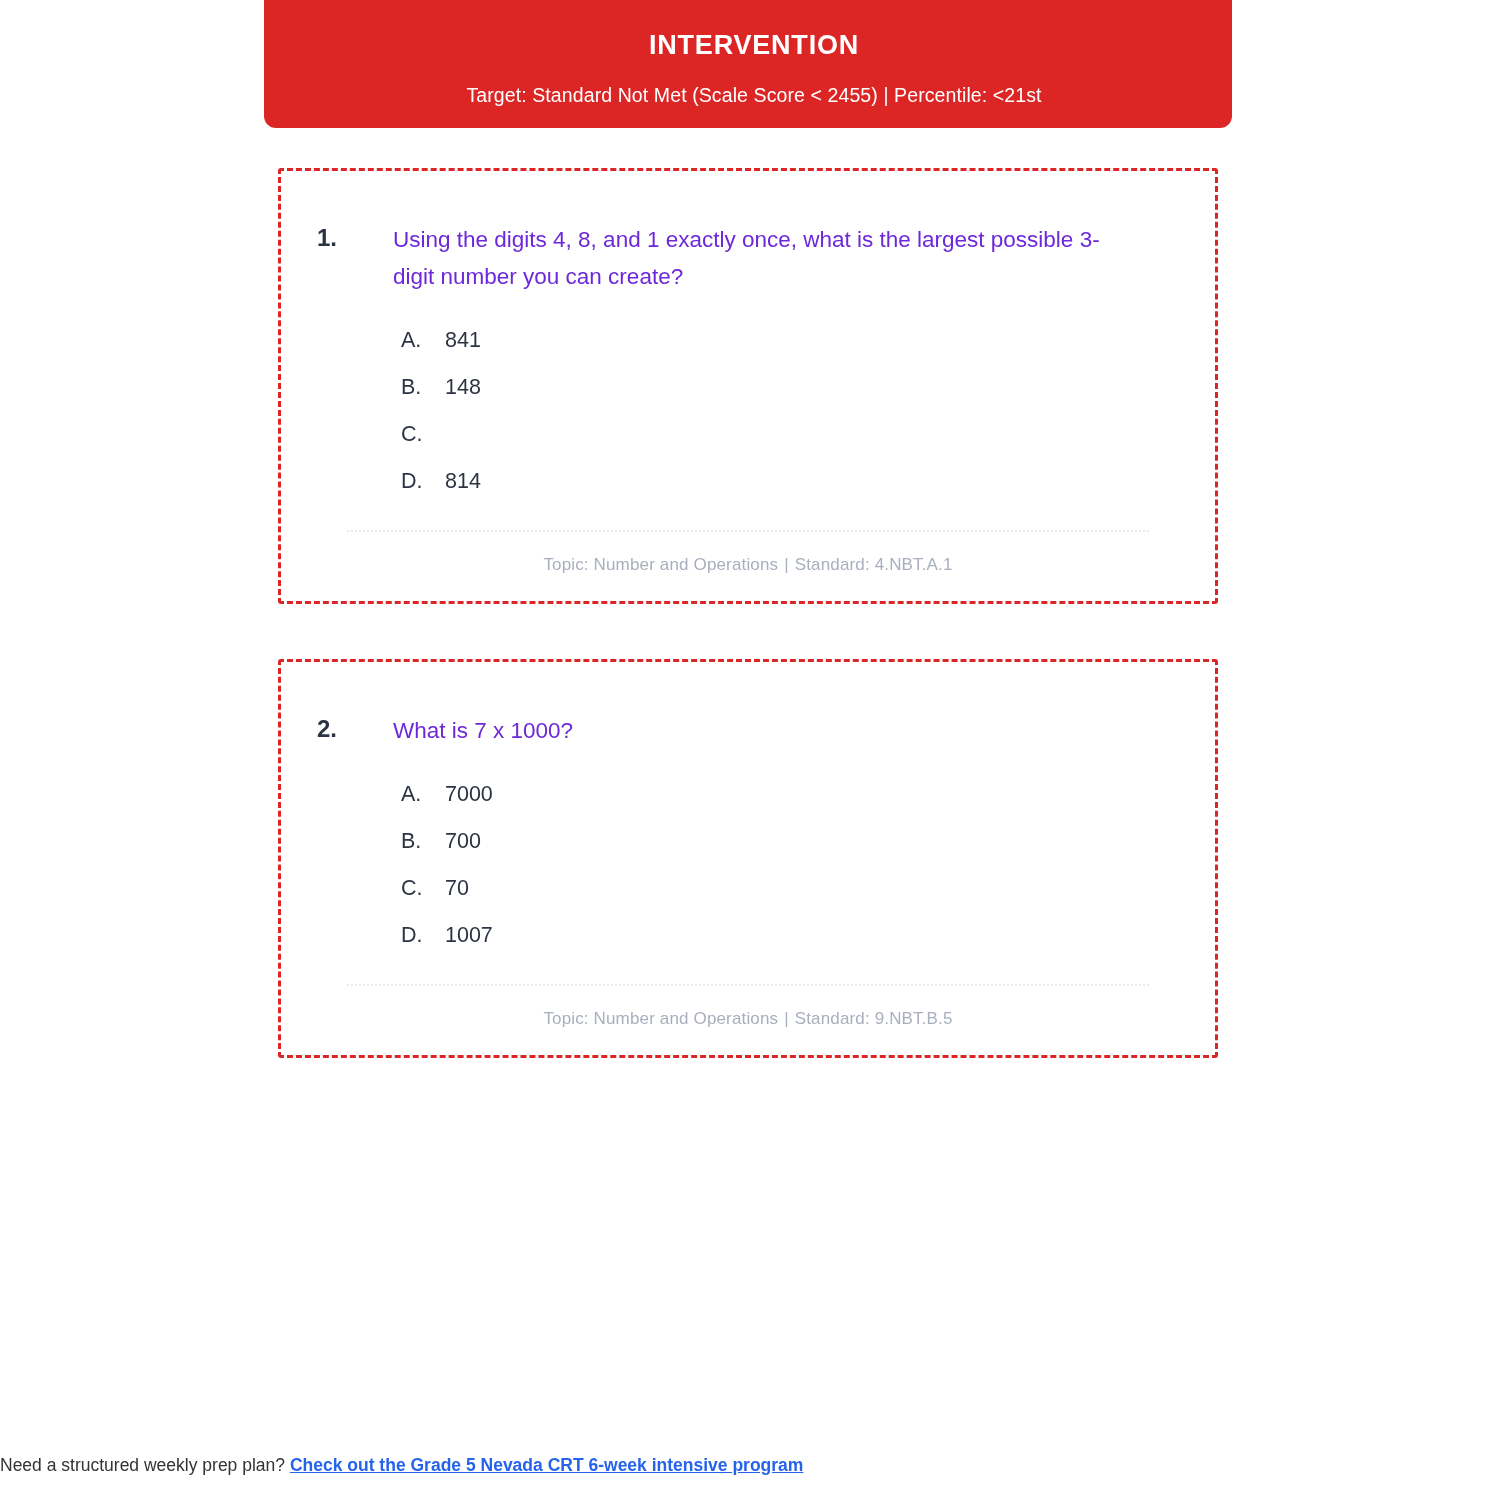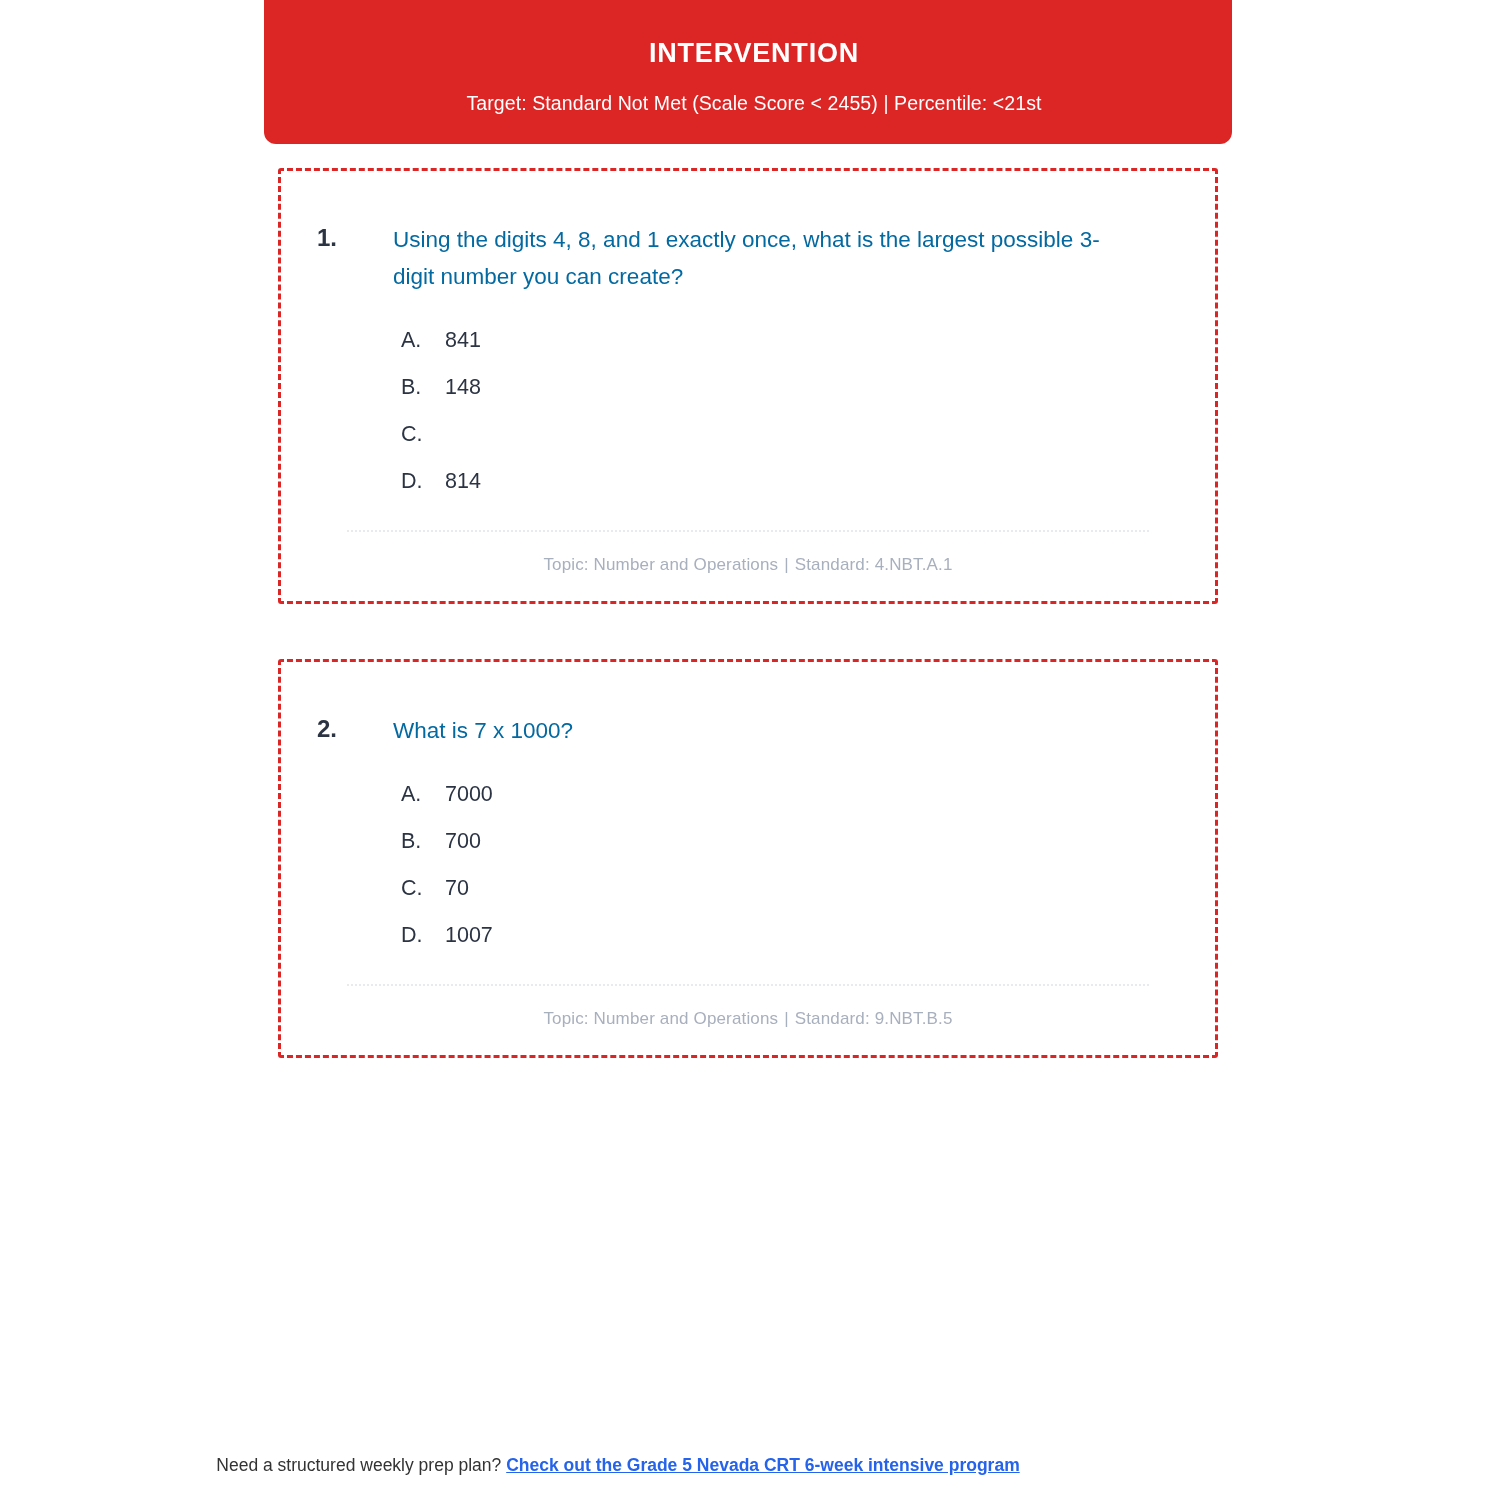--- a/index.html
+++ b/index.html
@@ -24,21 +24,21 @@
     display: flex;
     flex-direction: column;
   }
 
   
   .banner {
     position: absolute;
     left: 264px;
     top: 0px;
     width: 968px;
-    height: 144px;
+    height: 128px;
     background: #dc2626;
     border-radius: 0 0 12px 12px;
     display: flex;
     flex-direction: column;
     align-items: center;
     justify-content: center;
     color: #ffffff;
     padding-left: 12px;
   }
   .banner-title {
@@ -79,21 +79,21 @@
     font-size: 24px;
     font-weight: bold;
     color: #2c3444;
     width: 76px;
     flex: 0 0 76px;
     line-height: 1.45;
   }
   .qtext {
     font-size: 22.5px;
     line-height: 1.65;
-    color: #0369a1;
+    color: #6d28d9;
     flex: 1 1 auto;
     max-width: 720px;
     font-weight: normal;
   }
   .options {
     margin: 22px 0 0 0;
     padding: 0;
     list-style: none;
   }
   .option {
@@ -124,24 +124,22 @@
     letter-spacing: 0.15px;
   }
   .qmeta .sep-bar { padding: 0 6px; }
 
   
   .footer {
     position: absolute;
     left: 0;
     top: 1455px;
     width: 1200px;
-    text-align: center;
     font-size: 17.5px;
     color: #333333;
-    margin-left: 18px;
   }
   .footer a {
     color: #2563eb;
     font-weight: bold;
     text-decoration: underline;
   }
 </style>
 </head>
 <body>
 

